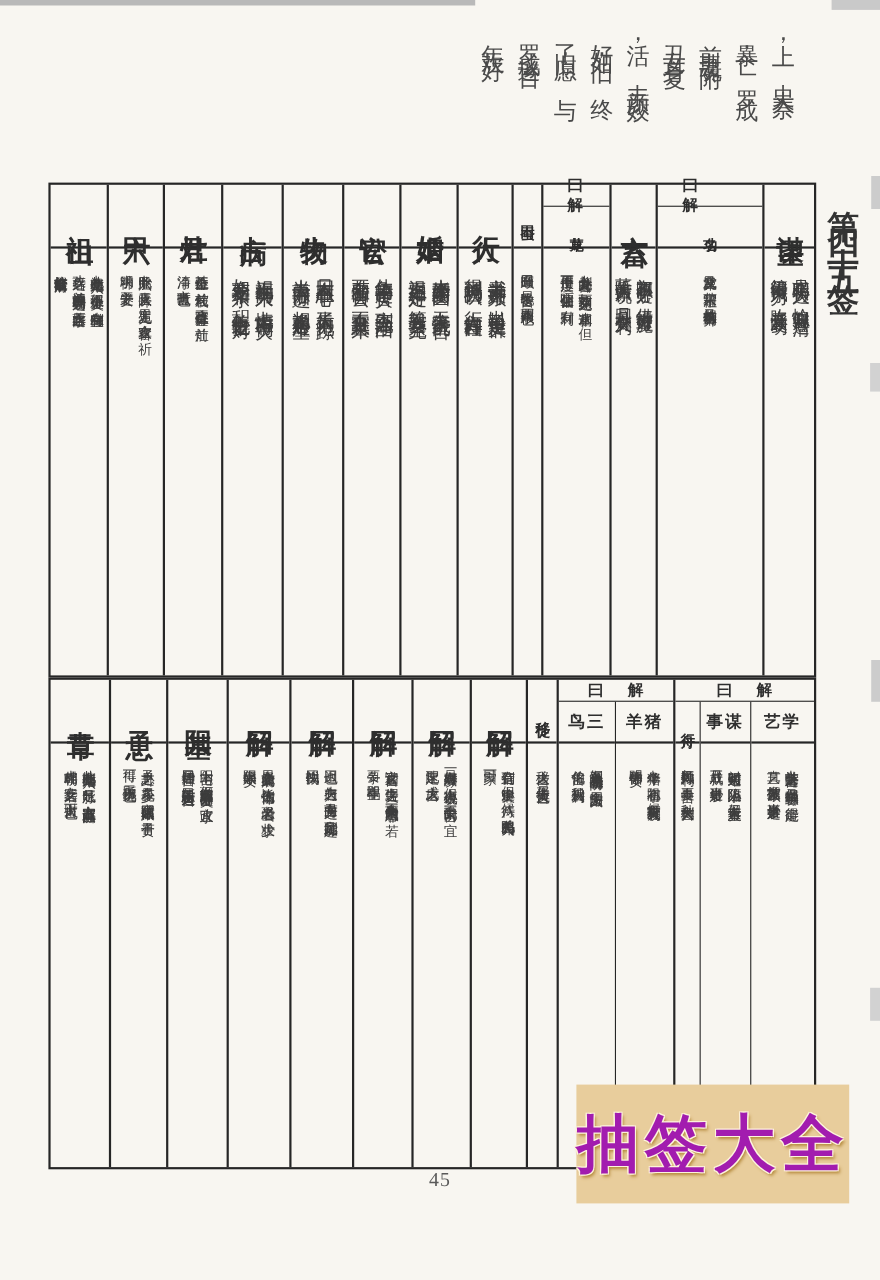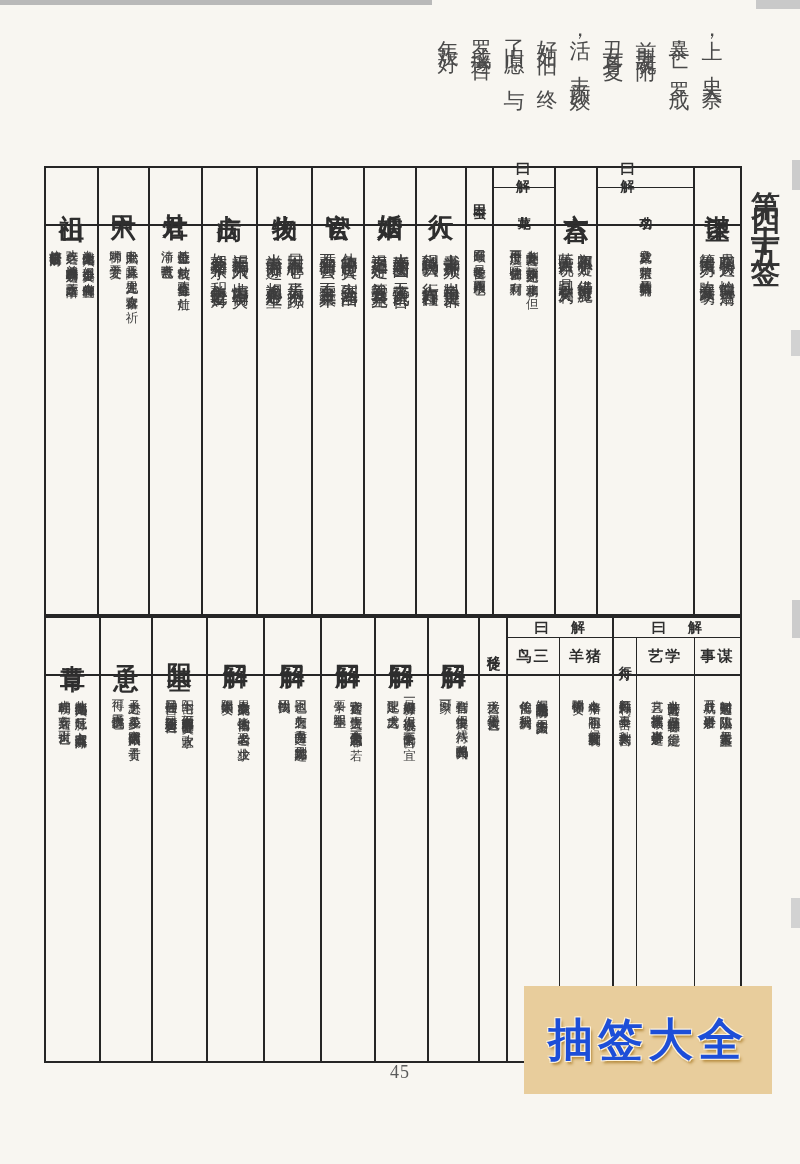--- a/index.html
+++ b/index.html
@@ -31,21 +31,21 @@
   .subs{flex:1;display:flex;min-height:0;}
   .subcol{display:flex;flex-direction:column;box-sizing:border-box;min-width:0;}
   .subcol + .subcol{border-left:1.5px solid #262626;}
   .sub-hdr{height:38px;border-bottom:2px solid #262626;display:flex;align-items:center;justify-content:center;flex:none;box-sizing:border-box;}
   .sub-hdr-h{font-size:15px;font-weight:700;letter-spacing:2px;color:#2e2e2e;}
   .sub-hdr-v{writing-mode:vertical-rl;text-orientation:upright;font-size:13px;font-weight:700;letter-spacing:0;color:#2e2e2e;}
   
   #page-num{left:390px;top:1062px;font-size:18px;color:#5a5a5a;letter-spacing:1px;}
   
   #watermark{left:524px;top:986px;width:248px;height:108px;background:#e8cd9c;display:flex;align-items:center;justify-content:center;}
-  #watermark span{font-size:45px;font-weight:700;letter-spacing:5px;color:#1d4ed8;
+  #watermark span{font-size:57px;font-weight:700;letter-spacing:5px;color:#a21caf;
     text-shadow:-1px -1px 0 #fdf3dd,1px -1px 0 #fdf3dd,-1px 1px 0 #fdf3dd,1px 1px 0 #fdf3dd,2px 3px 3px #b4893a;}
 </style>
 </head>
 <body>
 
 <div class="artifact" style="left:0;top:0;width:432px;height:5px;"></div>
 <div class="artifact" style="right:0;top:0;width:44px;height:9px;background:#c9c9c9;"></div>
 <div class="artifact" style="right:0;top:160px;width:8px;height:30px;background:#cccccc;"></div>
 <div class="artifact" style="right:0;top:330px;width:9px;height:26px;background:#d2d2d2;"></div>
 <div class="artifact" style="right:0;top:600px;width:8px;height:38px;background:#cccccc;"></div>
@@ -325,36 +325,36 @@
     <div class="span-hdr">曰解</div>
     <div class="subs">
       <div class="subcol" style="flex:22 0 0">
         <div class="sub-hdr">
             <span class="sub-hdr-v">行舟</span>
           </div>
         <div class="content" style="padding-left:1px;padding-right:1px;">
             <div class="vtext small">行舟顺风得利　春夏中吉　秋冬大利大吉</div>
           </div>
       </div>
+      <div class="subcol" style="flex:45 0 0">
+        <div class="sub-hdr">
+            <span class="sub-hdr-h">事谋</span>
+          </div>
+        <div class="content">
+            <div class="vtext small">初时时运未通　防小人阻隔　但又有贵人重重
+五月成就　肖牛者更妙</div>
+          </div>
+      </div>
       <div class="subcol" style="flex:57 0 0">
         <div class="sub-hdr">
             <span class="sub-hdr-h">艺学</span>
           </div>
         <div class="content">
             <div class="vtext small">卜学技艺之卦叶吉　但君须勤学苦练　定能得
 真艺　掌握技艺本领　肖牛者学之更妙</div>
-          </div>
-      </div>
-      <div class="subcol" style="flex:45 0 0">
-        <div class="sub-hdr">
-            <span class="sub-hdr-h">事谋</span>
-          </div>
-        <div class="content">
-            <div class="vtext small">初时时运未通　防小人阻隔　但又有贵人重重
-五月成就　肖牛者更妙</div>
           </div>
       </div>
     </div>
   </div>
 
 </div>
 
 <div id="page-num" class="abs">45</div>
 
 <div id="watermark" class="abs">

